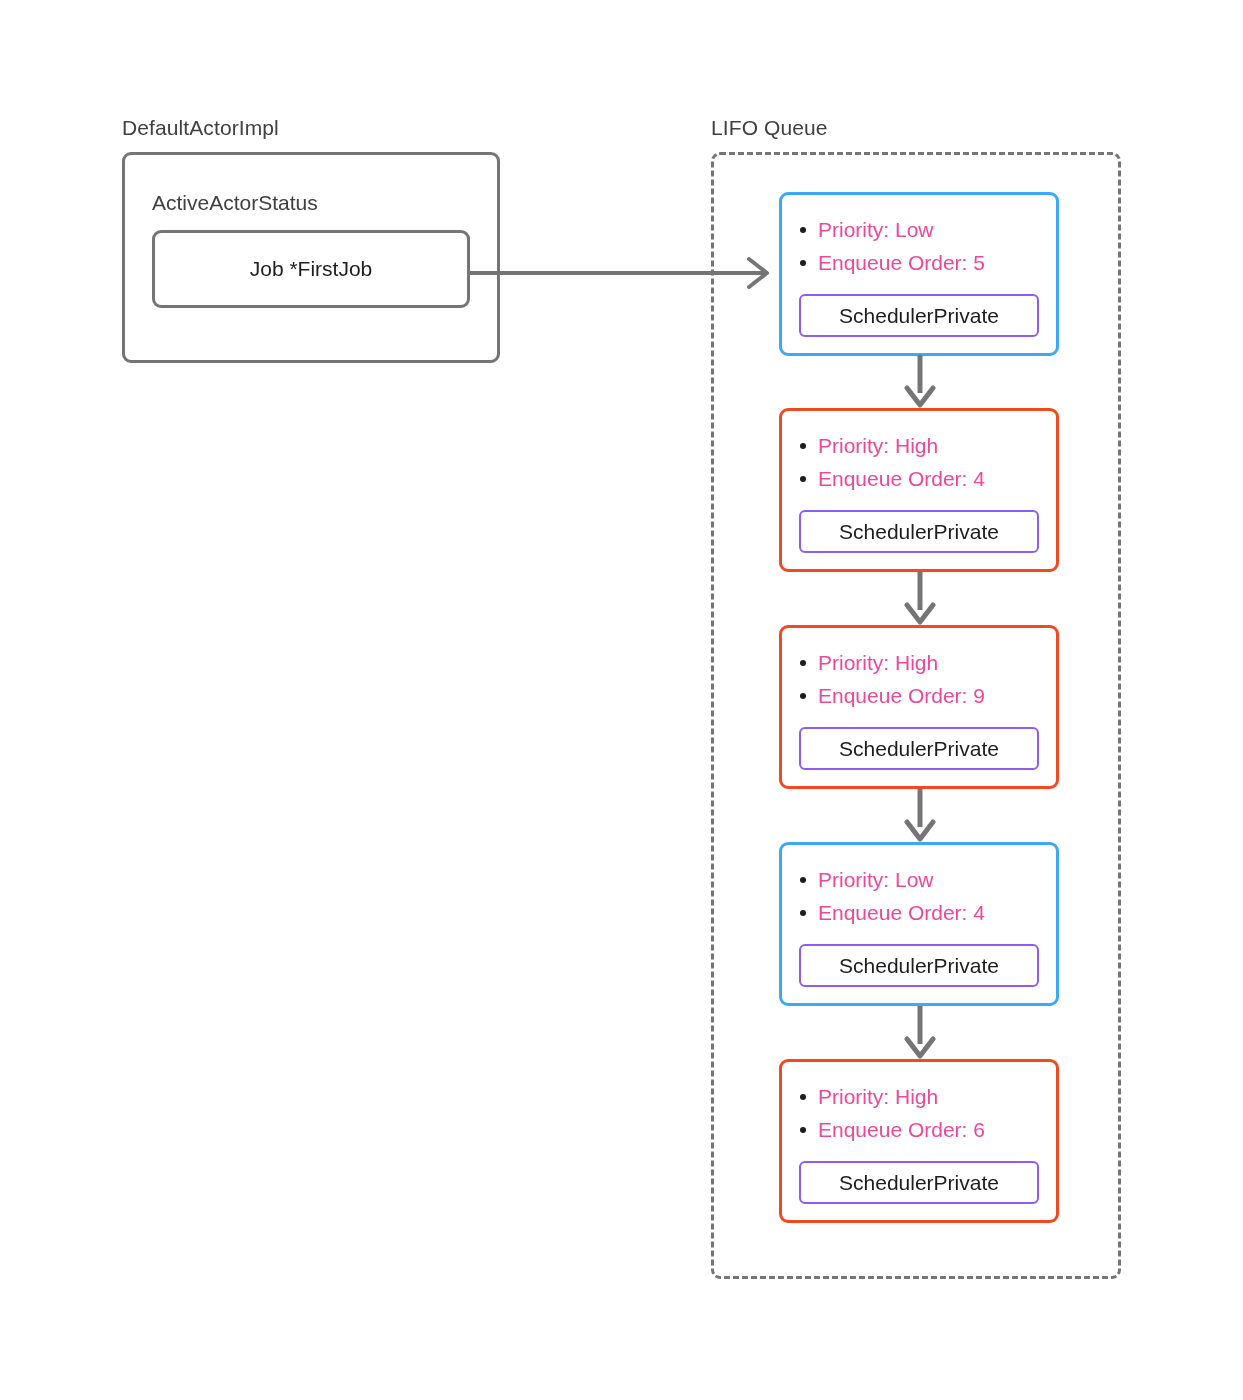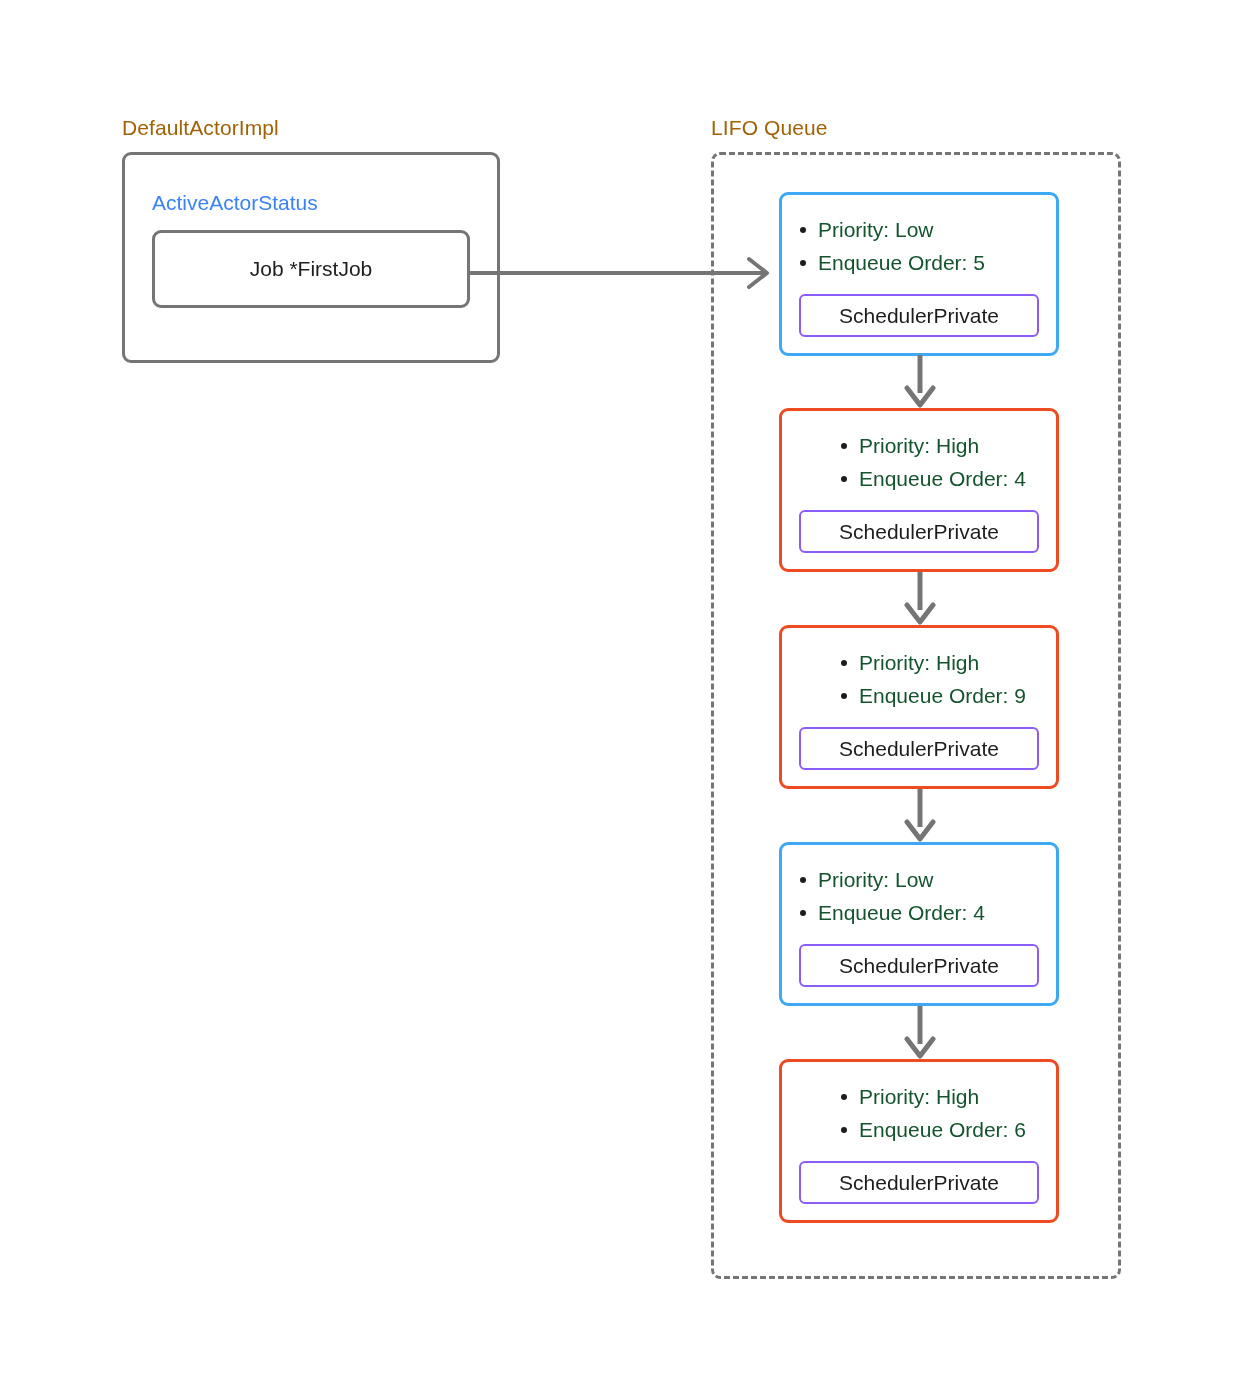--- a/index.html
+++ b/index.html
@@ -17,21 +17,21 @@
     height: 1400px;
     background: #ffffff;
     overflow: hidden;
   }
 
   
   .group-label {
     position: absolute;
     font-size: 21px;
     line-height: 26px;
-    color: #a16207;
+    color: #404040;
     white-space: nowrap;
     letter-spacing: 0.1px;
   }
   #label-actor  { left: 122px; top: 115px; }
   #label-queue  { left: 711px; top: 115px; }
 
   
   #actor-box {
     position: absolute;
     left: 122px;
@@ -42,21 +42,21 @@
     border-radius: 9px;
     box-sizing: border-box;
     background: #ffffff;
   }
   #actor-status-label {
     position: absolute;
     left: 152px;
     top: 190px;
     font-size: 21px;
     line-height: 26px;
-    color: #3b82f6;
+    color: #404040;
     white-space: nowrap;
   }
   #firstjob-box {
     position: absolute;
     left: 152px;
     top: 230px;
     width: 318px;
     height: 78px;
     border: 3px solid #757575;
     border-radius: 9px;
@@ -101,32 +101,32 @@
     left: 779px;
     width: 280px;
     height: 164px;
     border-width: 3px;
     border-style: solid;
     border-radius: 9px;
     box-sizing: border-box;
     background: #ffffff;
   }
   .node.low  { border-color: #3fa8f5; }
-  .node.high { border-color: #ef4b23; padding-left: 41px; }
+  .node.high { border-color: #ef4b23; }
 
   .node-bullets {
     list-style: none;
     margin: 0;
     padding: 18px 0 0 36px;
   }
   .node-bullets li {
     position: relative;
     font-size: 21px;
     line-height: 33px;
-    color: #14532d;
+    color: #ec4899;
     white-space: nowrap;
   }
   .node-bullets li::before {
     content: "";
     position: absolute;
     left: -18px;
     top: 14px;
     width: 6px;
     height: 6px;
     border-radius: 50%;

